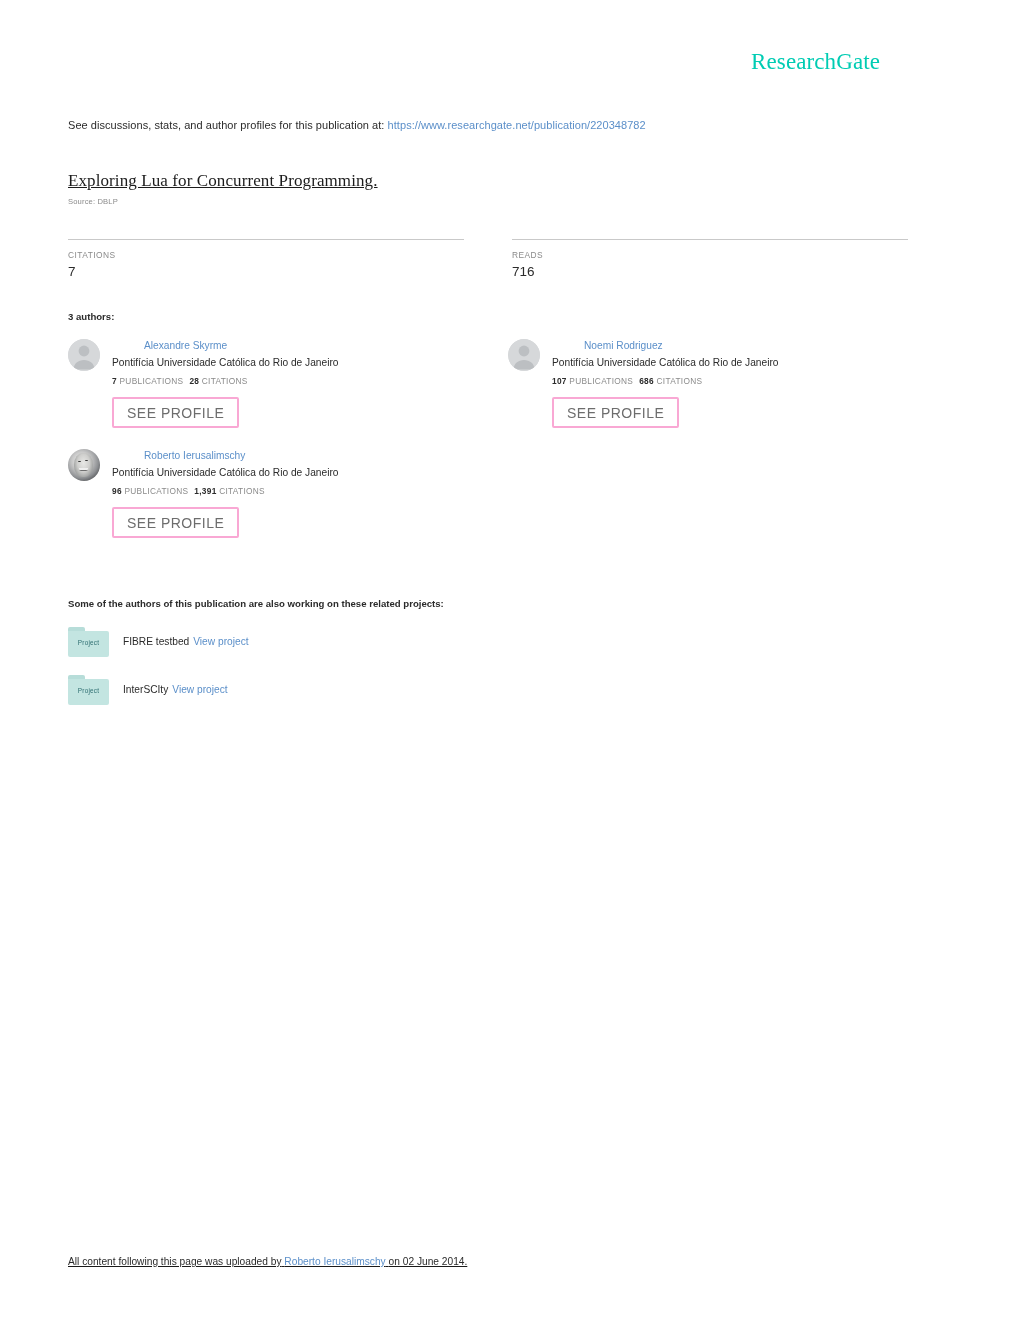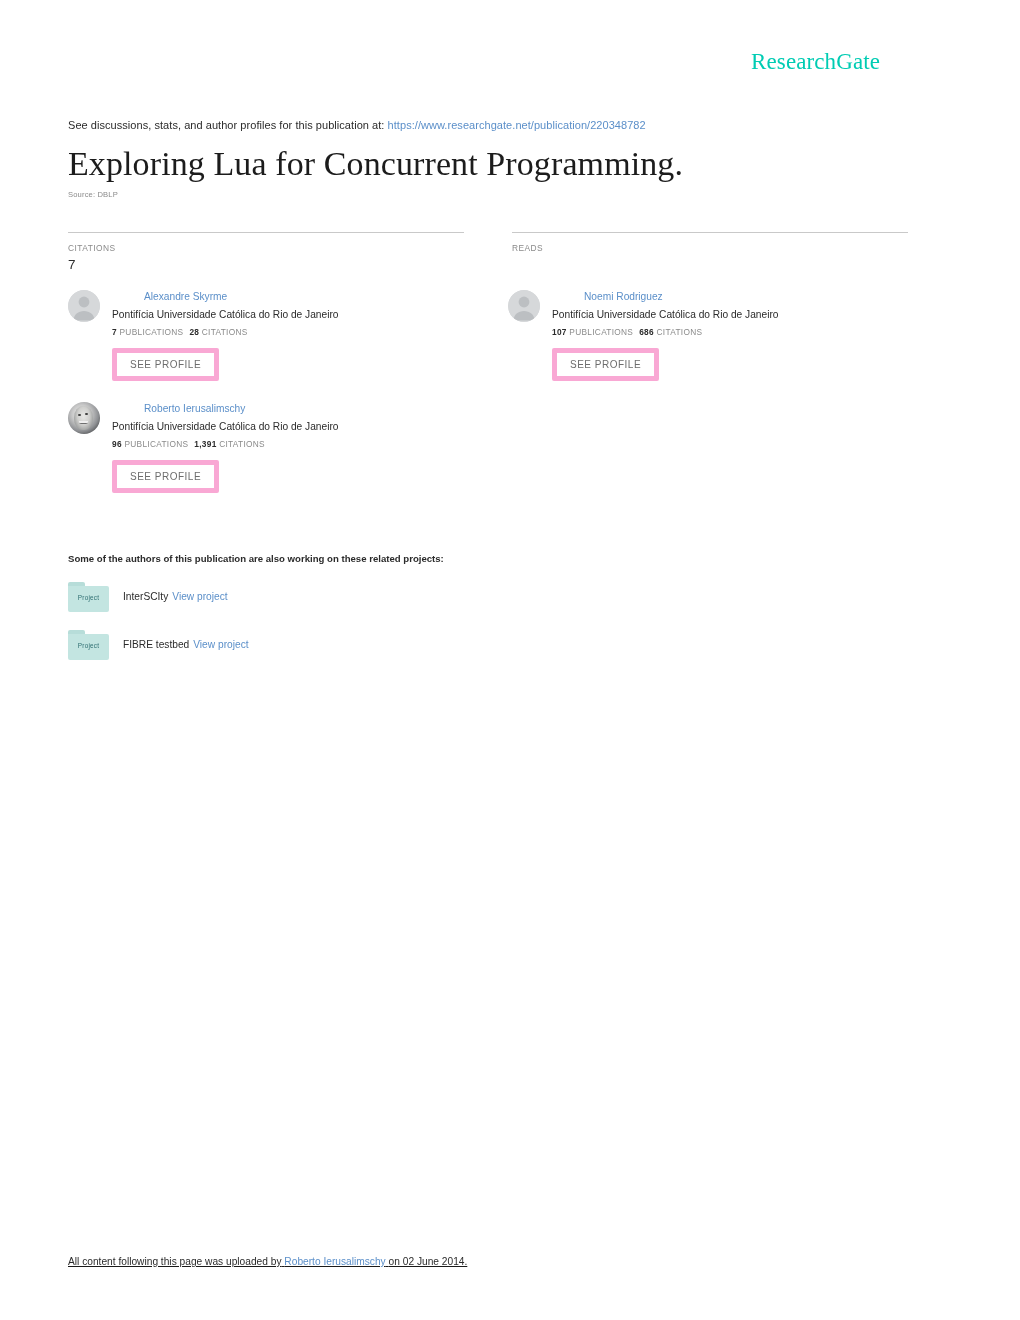--- a/index.html
+++ b/index.html
@@ -51,27 +51,28 @@
     line-height: 1.4;
     letter-spacing: 0.05px;
     white-space: nowrap;
   }
   .discuss-line .url {
     color: #5b8fc9;
     text-decoration: none;
   }
 
   .title {
-    margin-top: 11px;
+    margin-top: 38px;
     font-family: "Liberation Serif", "DejaVu Serif", serif;
-    font-size: 34px;
+    font-size: 17px;
     font-weight: 400;
     color: #1c1c1c;
     line-height: 1.2;
     letter-spacing: 0.1px;
+    text-decoration: underline;
   }
 
   .pubmeta {
     margin-top: 29px;
     font-size: 10.2px;
     color: #2b2b2b;
     line-height: 1.35;
   }
   .pubmeta .kind { font-weight: bold; }
   .pubmeta .sep { color: #555; }
@@ -197,24 +198,24 @@
   }
   .author-metrics b {
     color: #2b2b2b;
     font-weight: bold;
   }
   .metric-gap { display: inline-block; width: 6px; }
 
   .see-profile {
     margin-top: 11px;
     display: inline-block;
-    border: 5px solid #f9a8d4;
+    border: 2px solid #f9a8d4;
     background: #ffffff;
     color: #6d6d6d;
-    font-size: 10px;
+    font-size: 14px;
     letter-spacing: 0.5px;
     padding: 7px 13px 6px 13px;
     border-radius: 2px;
     line-height: 1;
     cursor: pointer;
     font-family: "Liberation Sans", sans-serif;
   }
 
   
   .projects-heading {
@@ -315,23 +316,25 @@
 
     <div class="stats">
       <div class="stat-col">
         <div class="stat-rule"></div>
         <div class="stat-label">CITATIONS</div>
         <div class="stat-value">7</div>
       </div>
       <div class="stat-col">
         <div class="stat-rule"></div>
         <div class="stat-label">READS</div>
+        <div class="stat-value">716</div>
       </div>
     </div>
 
+    <div class="authors-heading">3 authors:</div>
 
     <div class="authors-grid">
 
       <div class="author-card">
         <div class="avatar">
           <svg width="32" height="32" viewBox="0 0 32 32" aria-hidden="true">
             <circle cx="16" cy="16" r="16" fill="#d6d8da"></circle>
             <circle cx="16" cy="12" r="5.4" fill="#bcbfc2"></circle>
             <path d="M5.6 30.5c0-6.0 4.7-9.4 10.4-9.4s10.4 3.4 10.4 9.4z" fill="#bcbfc2"></path>
           </svg>
@@ -393,32 +396,32 @@
 
     <div class="project-list">
 
       <div class="project-row">
         <div class="project-icon">
           <div class="tab"></div>
           <div class="body"></div>
           <div class="lbl">Project</div>
         </div>
         <div class="project-text">
-          <span>InterSCIty</span><a class="view-link" href="#">View project</a>
+          <span>FIBRE testbed</span><a class="view-link" href="#">View project</a>
         </div>
       </div>
 
       <div class="project-row">
         <div class="project-icon">
           <div class="tab"></div>
           <div class="body"></div>
           <div class="lbl">Project</div>
         </div>
         <div class="project-text">
-          <span>FIBRE testbed</span><a class="view-link" href="#">View project</a>
+          <span>InterSCIty</span><a class="view-link" href="#">View project</a>
         </div>
       </div>
 
     </div>
 
   </div>
 
   <div class="footer">
     <div class="footer-main">
       <span>All content following this page was uploaded by</span>

